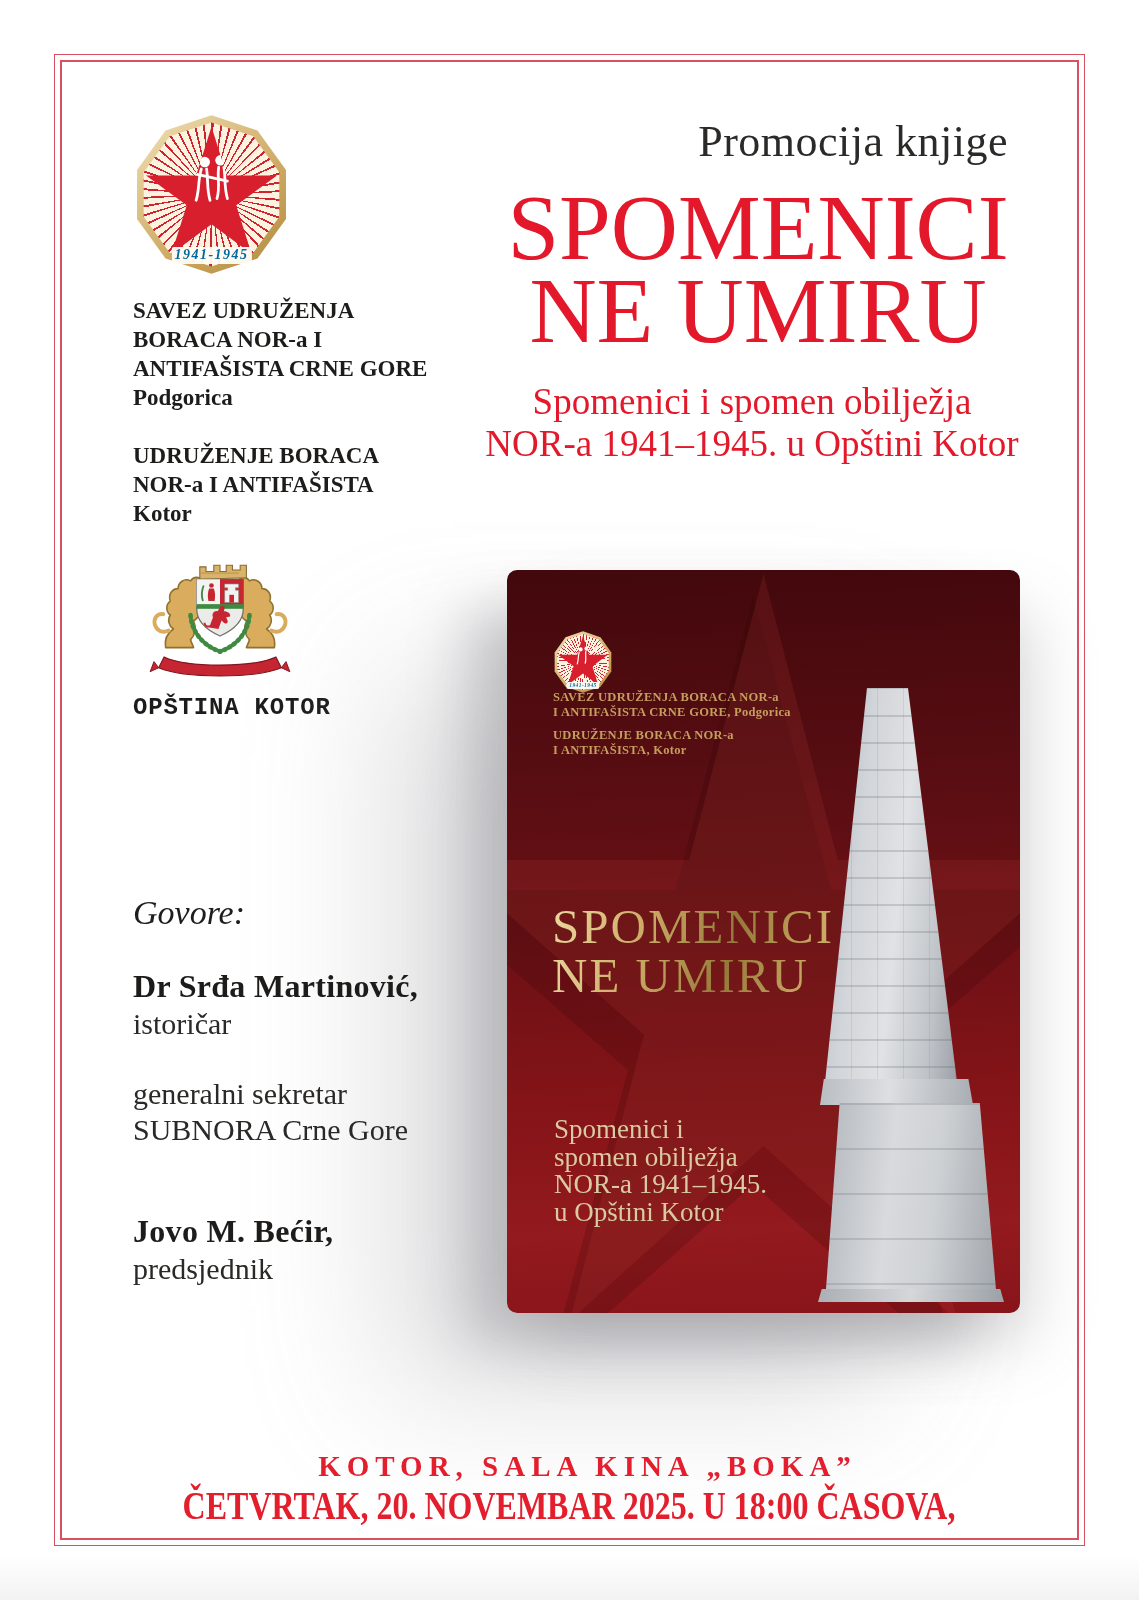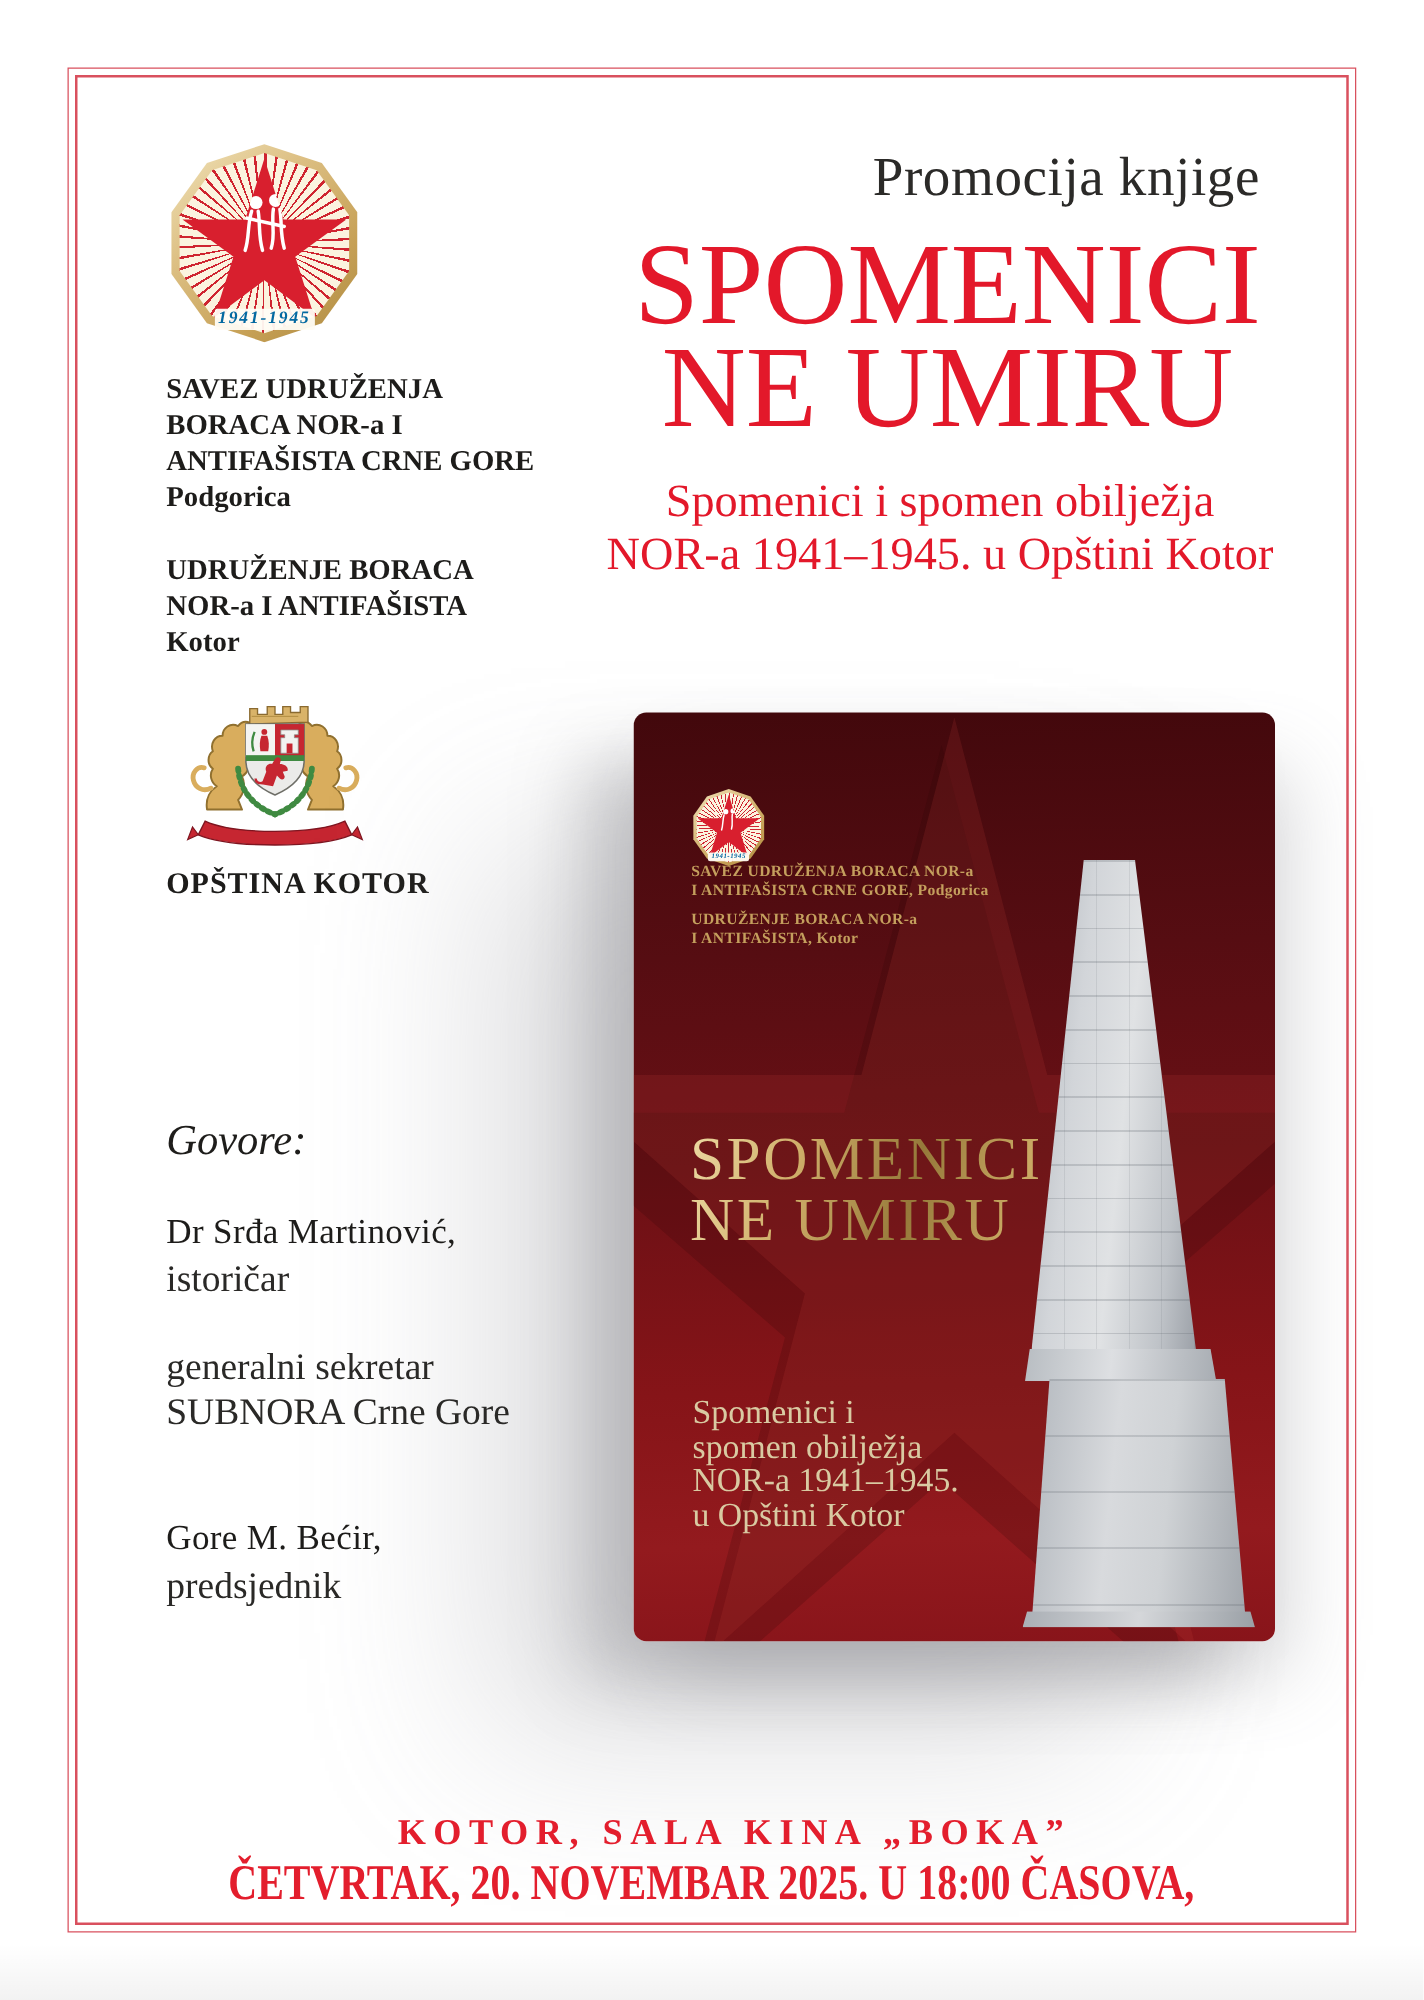--- a/index.html
+++ b/index.html
@@ -31,21 +31,21 @@
       background:rgba(255,252,244,0.95);color:#0369a1;font-weight:bold;font-style:italic;
       padding:0 3px;border-radius:2px;white-space:nowrap;line-height:1.2;}
   .badge--lg .badge-years{font-size:14px;letter-spacing:1.5px;}
   .badge--sm .badge-years{font-size:5.5px;letter-spacing:0.4px;}
 
   
   .org-block{position:absolute;left:133px;font-weight:bold;font-size:23px;line-height:29px;color:#1d1c1a;}
   .org-block--1{top:296px;}
   .org-block--2{top:441px;}
   .coa{position:absolute;left:134px;top:556px;width:172px;height:132px;}
-  .opstina{position:absolute;left:133px;top:694px;font-weight:bold;font-size:24px;letter-spacing:0.8px;color:#1d1c1a;}
+  .opstina{position:absolute;left:133px;top:694px;font-weight:bold;font-size:24px;letter-spacing:0.8px;color:#1d1c1a;font-family:Liberation Mono, monospace;}
 
   
   .kicker{position:absolute;left:500px;width:508px;top:116px;text-align:right;
       font-size:44px;color:#2b2a28;letter-spacing:0.5px;}
   .main-title{position:absolute;left:498px;width:520px;top:186px;text-align:center;
       color:#e3182a;font-size:93px;line-height:83px;white-space:nowrap;}
   .main-subtitle{position:absolute;left:478px;width:548px;top:381px;text-align:center;
       color:#e3182a;font-size:37px;line-height:42px;white-space:nowrap;}
 
   
@@ -88,21 +88,21 @@
   .obelisk-base{position:absolute;left:311px;top:719px;width:186px;height:13px;
       clip-path:polygon(2% 0%,98% 0%,100% 100%,0% 100%);
       background:linear-gradient(96deg,#aaafb5 0%,#d5d7da 50%,#9aa0a6 100%);}
 
   
   .govore{position:absolute;left:133px;top:894px;font-style:italic;font-size:34px;color:#1e1d1b;}
   .speaker{position:absolute;left:133px;}
   .speaker--1{top:966px;}
   .speaker--2{top:1076px;}
   .speaker--3{top:1211px;}
-  .speaker-name{font-weight:normal;font-size:28px;line-height:40px;color:#1d1c1a;letter-spacing:0.3px;}
+  .speaker-name{font-weight:bold;font-size:32px;line-height:40px;color:#1d1c1a;letter-spacing:0.3px;}
   .speaker-role{font-size:30px;line-height:36px;color:#2a2927;}
 
   
   .footer-line1{position:absolute;left:18px;width:100%;top:1450px;text-align:center;
       color:#e31e2d;font-weight:bold;font-size:29px;letter-spacing:6px;}
   .footer-line2{position:absolute;left:0;width:100%;top:1482px;text-align:center;
       color:#e31e2d;font-weight:bold;font-size:40px;white-space:nowrap;}
   .footer-line2 .condense{display:inline-block;transform:scaleX(0.8);transform-origin:50% 50%;letter-spacing:0;}
 
   
@@ -247,21 +247,21 @@
 
   <div class="speaker speaker--1">
     <div class="speaker-name">Dr Srđa Martinović,</div>
     <div class="speaker-role">istoričar</div>
   </div>
   <div class="speaker speaker--2">
     <div class="speaker-role">generalni sekretar</div>
     <div class="speaker-role">SUBNORA Crne Gore</div>
   </div>
   <div class="speaker speaker--3">
-    <div class="speaker-name">Gore M. Bećir,</div>
+    <div class="speaker-name">Jovo M. Bećir,</div>
     <div class="speaker-role">predsjednik</div>
   </div>
 
   <div class="footer-line1">KOTOR, SALA KINA „BOKA”</div>
   <div class="footer-line2">
     <span class="condense">ČETVRTAK, 20. NOVEMBAR 2025. U 18:00 ČASOVA,</span>
   </div>
 </div>
 
 </body></html>

